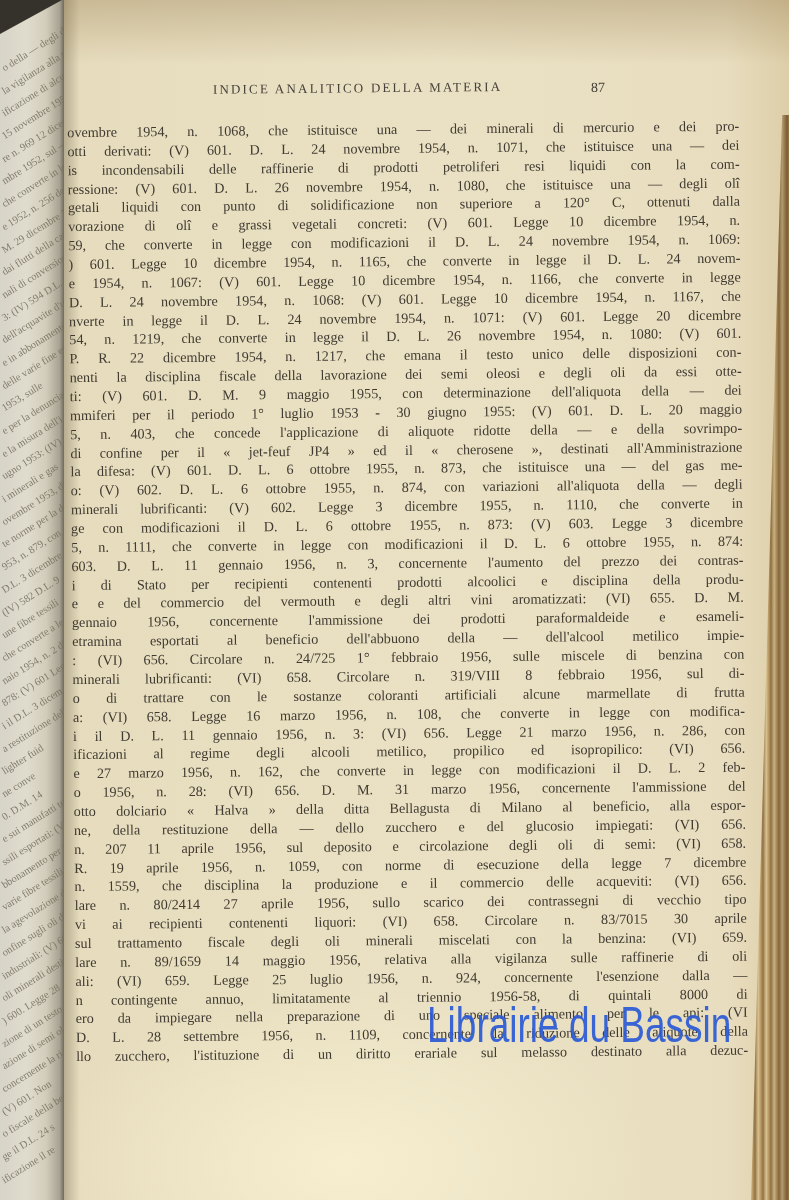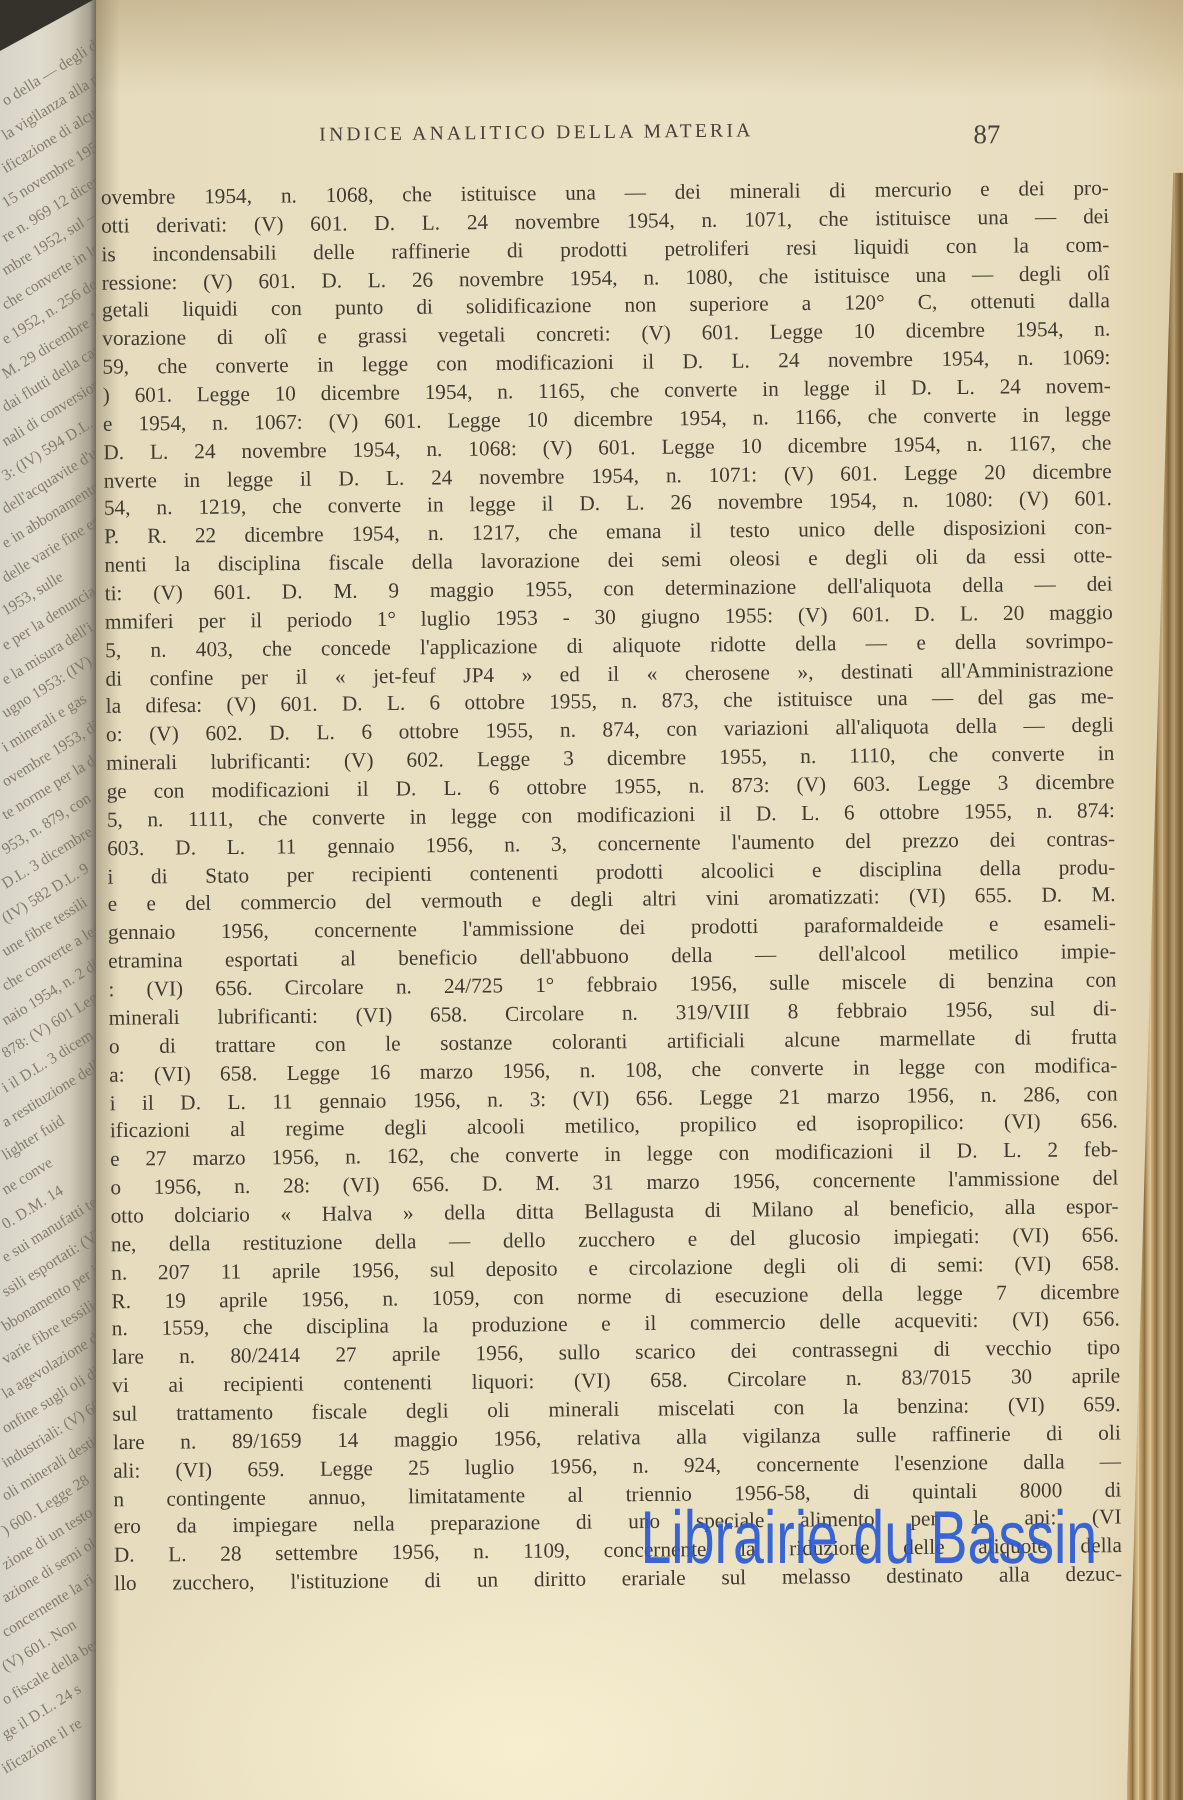--- a/index.html
+++ b/index.html
@@ -25,21 +25,21 @@
   .curl-line{height:22.7px;line-height:22.7px;font-size:10.5px;color:#746d5c;opacity:.85;
     white-space:nowrap;transform:rotate(-32deg);transform-origin:0 50%;}
   .gutter-shadow{position:absolute;left:64px;top:0;bottom:0;width:16px;z-index:2;
     background:linear-gradient(90deg, rgba(85,73,50,.32), rgba(85,73,50,0));}
   .corner-wedge{position:absolute;left:0;top:0;width:62px;height:34px;z-index:5;
     clip-path:polygon(0 0,100% 0,0 100%);background:#34322a;}
   
   .page-content{position:absolute;left:0;top:0;right:0;z-index:6;transform:rotate(-0.55deg);}
   .header-title{position:absolute;left:212px;top:80px;font-size:13px;letter-spacing:2.2px;
     color:#47413a;white-space:nowrap;}
-  .page-num{position:absolute;left:648px;top:82px;font-size:18px;color:#47413a;}
+  .page-num{position:absolute;left:590px;top:82px;font-size:14px;color:#47413a;}
   .body-text{position:absolute;left:66px;top:120px;width:672px;color:#403a31;}
   .body-text .body-line{height:18.86px;line-height:18.6px;font-size:14.2px;
     text-align:justify;text-align-last:justify;white-space:normal;overflow:visible;}
   
   .watermark{position:absolute;left:427px;top:1000px;z-index:8;
     font-family:"Liberation Sans",sans-serif;font-size:50px;line-height:1;
     color:#2b5ad6;opacity:.92;white-space:nowrap;
     transform:scaleX(.74);transform-origin:0 0;letter-spacing:0;}
 </style>
 </head>

